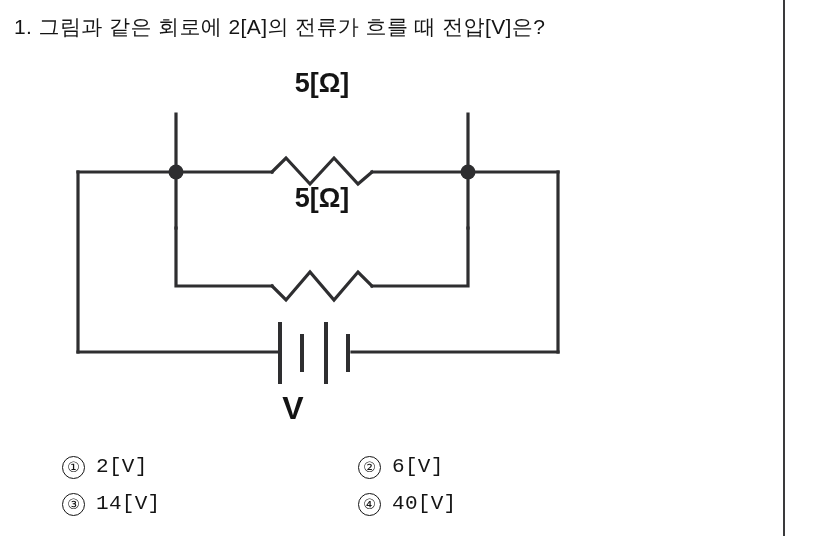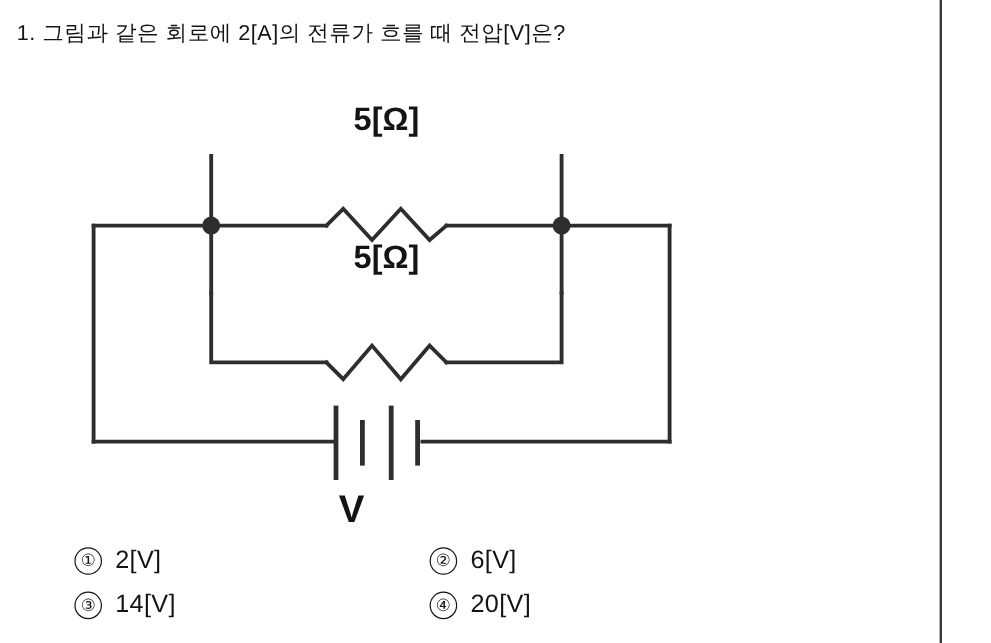--- a/index.html
+++ b/index.html
@@ -35,32 +35,32 @@
     height: 536px;
     background: #3a3a3c;
   }
 
   
   #question-stem {
     position: absolute;
     left: 14px;
     top: 12px;
     width: 740px;
-    font-size: 18px;
+    font-size: 21px;
     line-height: 30px;
     letter-spacing: 0.4px;
     white-space: nowrap;
     color: #141414;
   }
 
   
   #circuit-figure {
     position: absolute;
     left: 0px;
-    top: 60px;
+    top: 44px;
     width: 660px;
     height: 385px;
     text-align: center;
   }
   #circuit-svg {
     display: block;
   }
 
   
   #choices {
@@ -94,20 +94,21 @@
     border: 1.6px solid #141414;
     border-radius: 50%;
     font-size: 14px;
     line-height: 1;
     margin-right: 11px;
     flex: 0 0 auto;
     font-family: "Liberation Sans", "DejaVu Sans", sans-serif;
   }
   .choice-label {
     letter-spacing: 0.3px;
+    font-family: Liberation Mono, monospace;
   }
 </style>
 </head>
 <body>
 
 <div id="page">
 
   <div id="question-stem">1. 그림과 같은 회로에 2[A]의 전류가 흐를 때 전압[V]은?</div>
 
   <div id="circuit-figure">
@@ -168,20 +169,20 @@
         <span class="choice-label">6[V]</span>
       </div>
     </div>
     <div class="choice-row">
       <div class="choice col-a">
         <span class="choice-marker">③</span>
         <span class="choice-label">14[V]</span>
       </div>
       <div class="choice col-b">
         <span class="choice-marker">④</span>
-        <span class="choice-label">20[V]</span>
+        <span class="choice-label">40[V]</span>
       </div>
     </div>
   </div>
 
   <div id="column-divider"></div>
 
 </div>
 
 </body></html>

